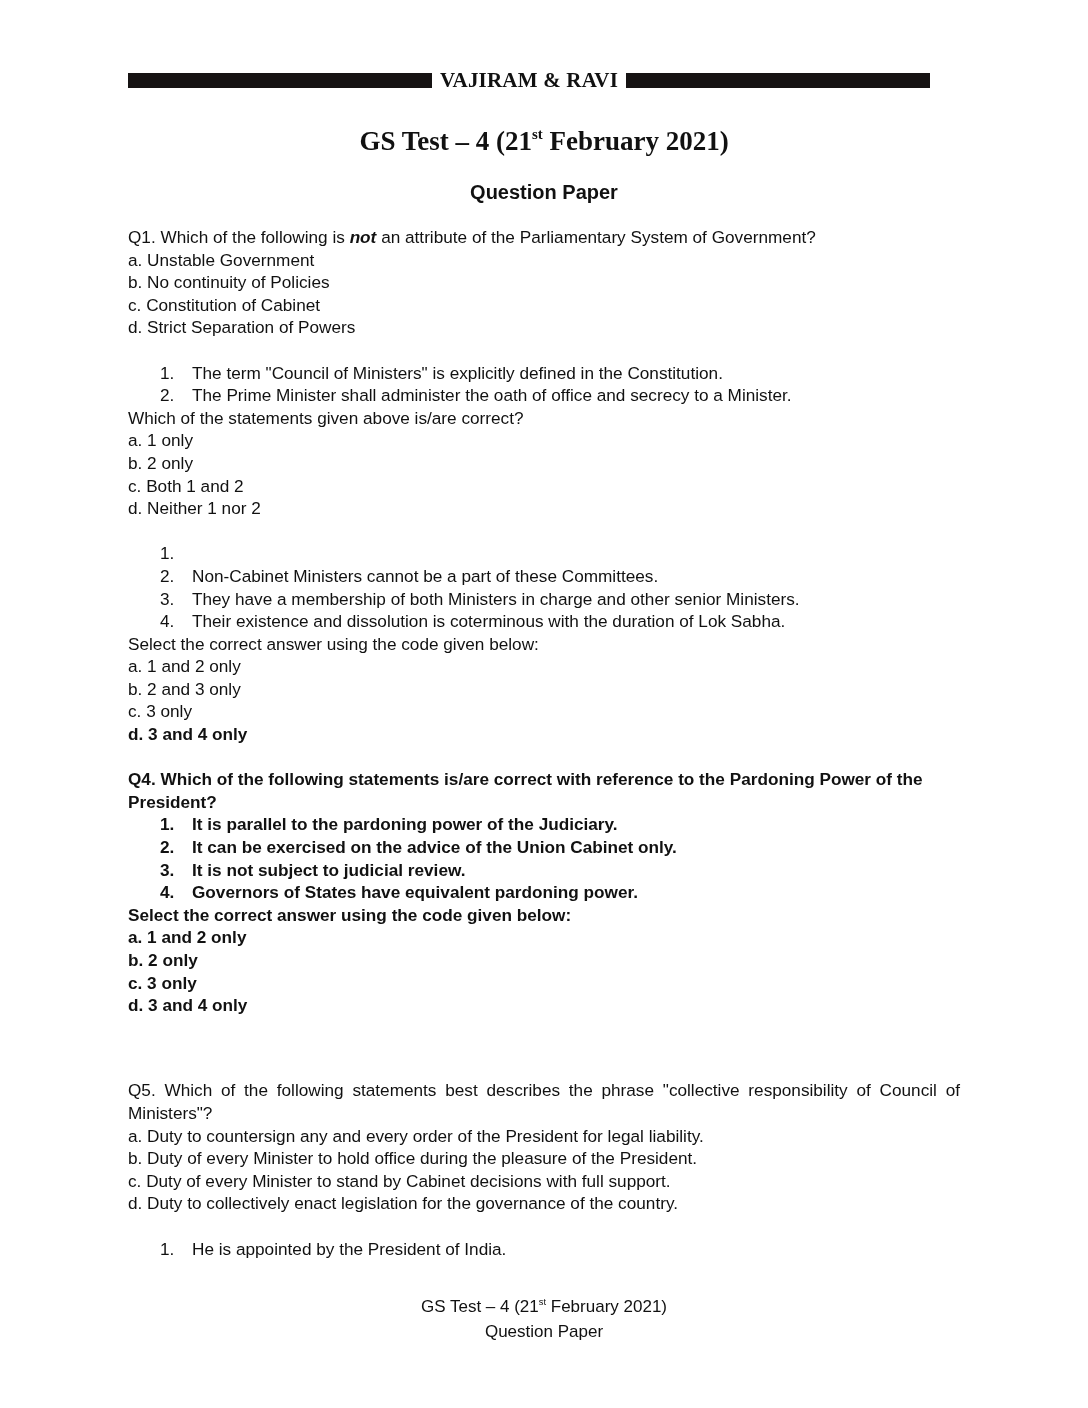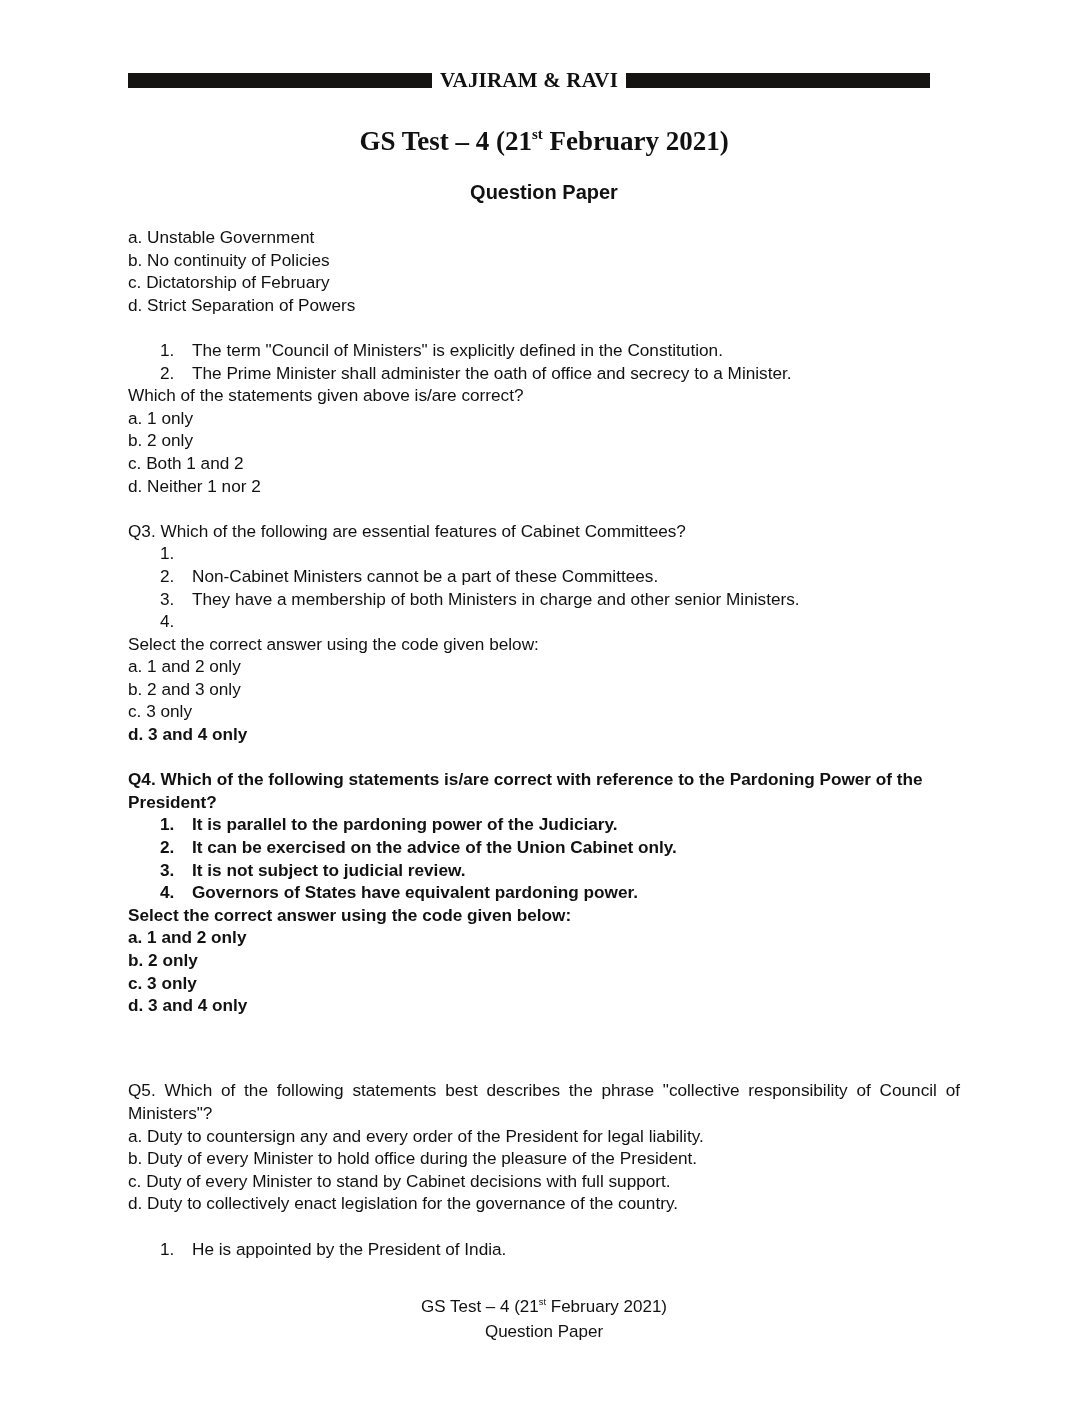--- a/index.html
+++ b/index.html
@@ -31,23 +31,24 @@
     <div class="bar"></div>
   </div>
 
   <div class="title"><span>GS Test – 4 (21</span><sup>st</sup><span> February 2021)</span></div>
 
   <div class="subtitle">Question Paper</div>
 
   <div class="content">
 
     <div>
+      <p class="q"><span>Q1. Which of the following is </span><b><i>not</i></b><span> an attribute of the Parliamentary System of Government?</span></p>
       <div>a. Unstable Government</div>
       <div>b. No continuity of Policies</div>
-      <div>c. Dictatorship of February</div>
+      <div>c. Constitution of Cabinet</div>
       <div>d. Strict Separation of Powers</div>
     </div>
     <div class="gap"></div>
 
     <div>
       <div class="stmt">
           <span class="num">1.</span>
           <span>The term "Council of Ministers" is explicitly defined in the Constitution.</span>
         </div>
       <div class="stmt">
@@ -56,34 +57,34 @@
         </div>
       <div>Which of the statements given above is/are correct?</div>
       <div>a. 1 only</div>
       <div>b. 2 only</div>
       <div>c. Both 1 and 2</div>
       <div>d. Neither 1 nor 2</div>
     </div>
     <div class="gap"></div>
 
     <div>
-      <p class="q">Q3. Which of the following are essential features of Cabinet Committees?</p>
       <div class="stmt">
           <span class="num">1.</span>
         </div>
       <div class="stmt">
           <span class="num">2.</span>
           <span>Non-Cabinet Ministers cannot be a part of these Committees.</span>
         </div>
       <div class="stmt">
           <span class="num">3.</span>
           <span>They have a membership of both Ministers in charge and other senior Ministers.</span>
         </div>
       <div class="stmt">
           <span class="num">4.</span>
+          <span>Their existence and dissolution is coterminous with the duration of Lok Sabha.</span>
         </div>
       <div>Select the correct answer using the code given below:</div>
       <div>a. 1 and 2 only</div>
       <div>b. 2 and 3 only</div>
       <div>c. 3 only</div>
       <div class="bolder">d. 3 and 4 only</div>
     </div>
     <div class="gap"></div>
 
     <div class="bolder">

